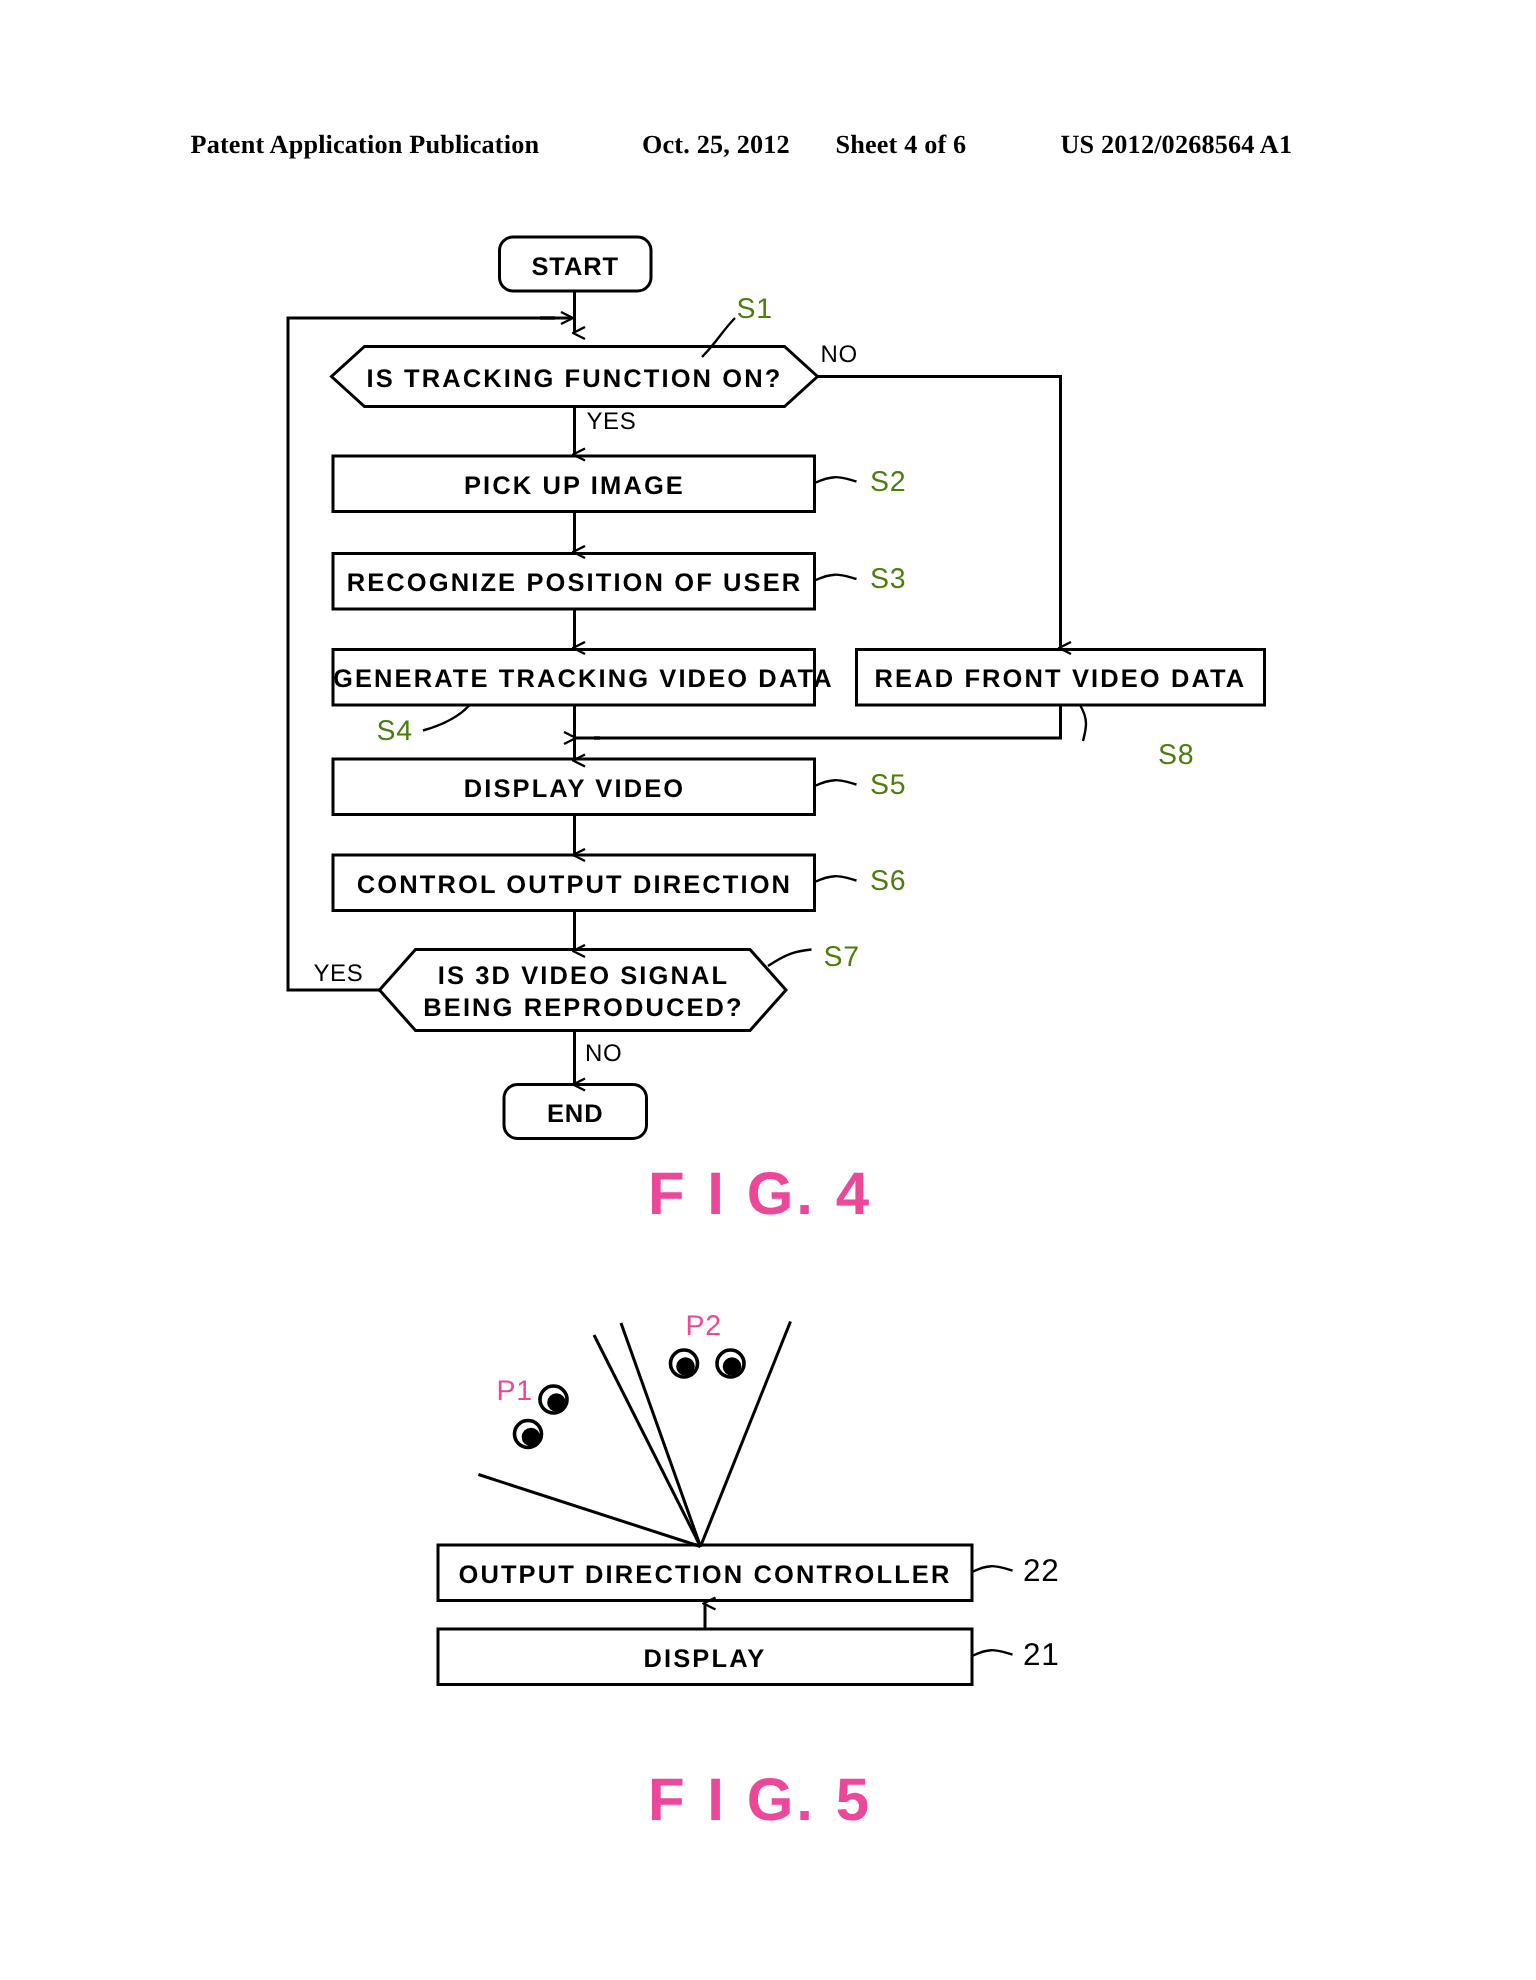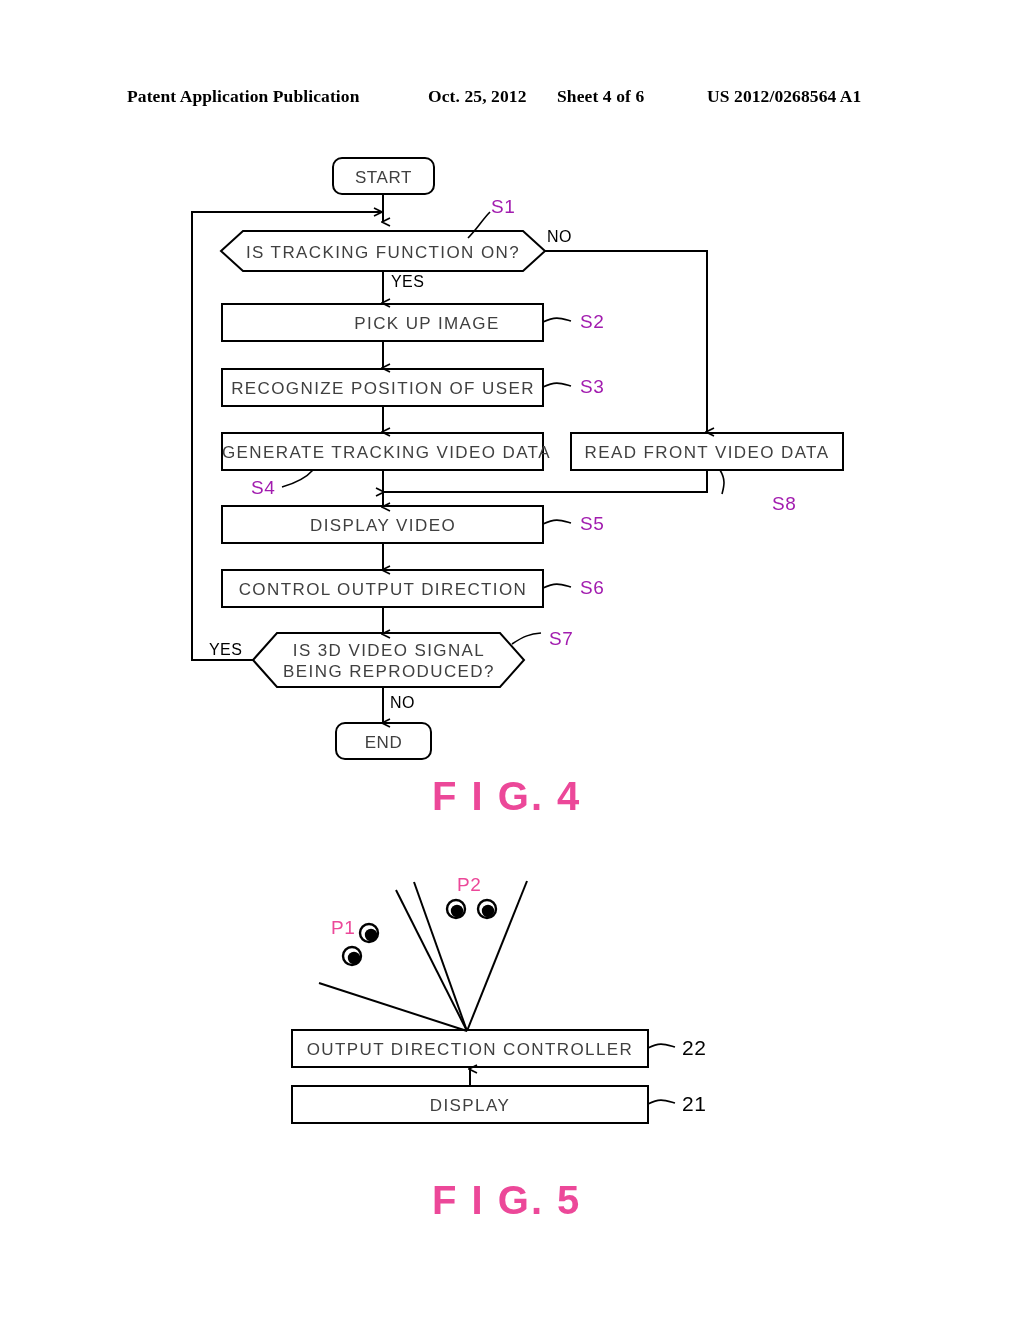--- a/index.html
+++ b/index.html
@@ -47,34 +47,35 @@
 
   
   .fc-text {
     position: absolute;
     font-family: "Liberation Sans", sans-serif;
     font-size: 17px;
     letter-spacing: 0.6px;
     white-space: nowrap;
     text-align: center;
     line-height: 1.25;
-    color: #404040;
+    color: #000000;
+    font-weight: bold;
   }
   .fc-box-label {
     width: 322px;
     left: 222px;
     font-size: 17px;
     letter-spacing: 1.4px;
   }
   .fc-step-id {
     position: absolute;
     font-family: "Liberation Sans", sans-serif;
     font-size: 19px;
     letter-spacing: 0.5px;
-    color: #a21caf;
+    color: #4d7c0f;
   }
   .fc-edge-label {
     position: absolute;
     font-family: "Liberation Sans", sans-serif;
     font-size: 16px;
     letter-spacing: 0.4px;
     color: #000;
   }
   .fig-caption {
     position: absolute;
@@ -218,21 +219,21 @@
       <circle cx="488" cy="911" r="6.2" fill="#000000"></circle>
     </g>
   </g>
 </svg>
 </div>
 
 <div class="fc-text" style="left:333px; top:167px; width:101px;">START</div>
 
 <div class="fc-text fc-box-label" style="top:242px;">IS  TRACKING  FUNCTION  ON?</div>
 
-<div class="fc-text fc-box-label" style="top:313px;padding-left:44px;">PICK  UP  IMAGE</div>
+<div class="fc-text fc-box-label" style="top:313px;">PICK  UP  IMAGE</div>
 
 <div class="fc-text fc-box-label" style="top:378px;">RECOGNIZE  POSITION  OF  USER</div>
 
 <div class="fc-text fc-box-label" style="top:442px;">GENERATE  TRACKING  VIDEO  DATA</div>
 
 <div class="fc-text" style="left:571px; top:442px; width:272px; letter-spacing:1.4px;text-align:center;">READ  FRONT  VIDEO  DATA</div>
 
 <div class="fc-text fc-box-label" style="top:515px;">DISPLAY  VIDEO</div>
 
 <div class="fc-text fc-box-label" style="top:579px;">CONTROL  OUTPUT  DIRECTION</div>

